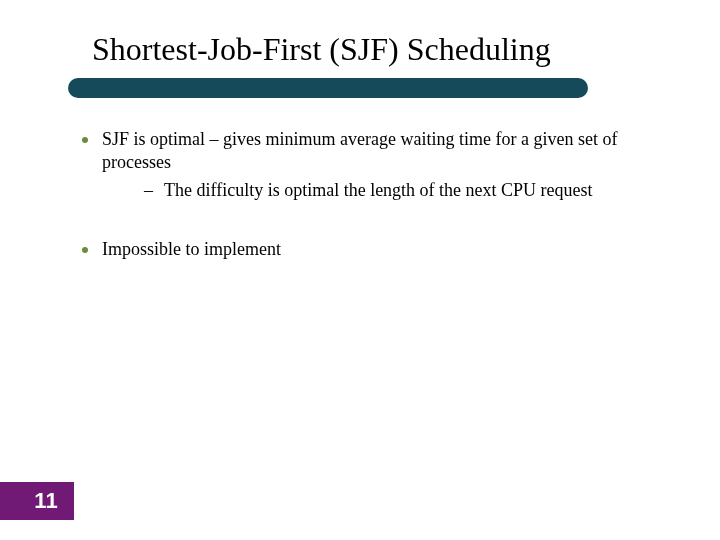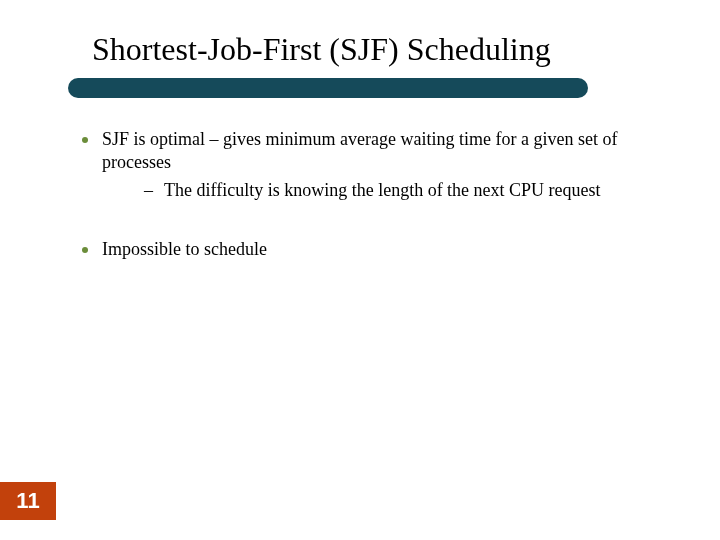--- a/index.html
+++ b/index.html
@@ -74,24 +74,25 @@
   }
   .sub .txt {
     flex: 1 1 auto;
   }
   .pagenum-wrap {
     position: absolute;
     left: 0;
     bottom: 0;
     width: 56px;
     height: 38px;
-    background: #c2410c;
+    background: #701a75;
     display: flex;
     align-items: center;
     justify-content: center;
+    padding-left: 18px;
   }
   .pagenum {
     font-family: Arial, Helvetica, sans-serif;
     color: #ffffff;
     font-size: 22px;
     font-weight: 700;
   }
 </style>
 </head>
 <body>
@@ -103,28 +104,28 @@
 
   <div class="content">
 
 
     <div class="bullet">
       <div class="dot"></div>
       <div class="txt">
         <span>SJF is optimal – gives minimum average waiting time for a given set of processes</span>
         <div class="sub">
           <div class="dash">–</div>
-          <div class="txt">The difficulty is knowing the length of the next CPU request</div>
+          <div class="txt">The difficulty is optimal the length of the next CPU request</div>
         </div>
       </div>
     </div>
 
     <div class="bullet" style="margin-top:30px;">
       <div class="dot"></div>
-      <div class="txt">Impossible to schedule</div>
+      <div class="txt">Impossible to implement</div>
     </div>
 
   </div>
 
   <div class="pagenum-wrap">
     <div class="pagenum">11</div>
   </div>
 
 </div>
 

